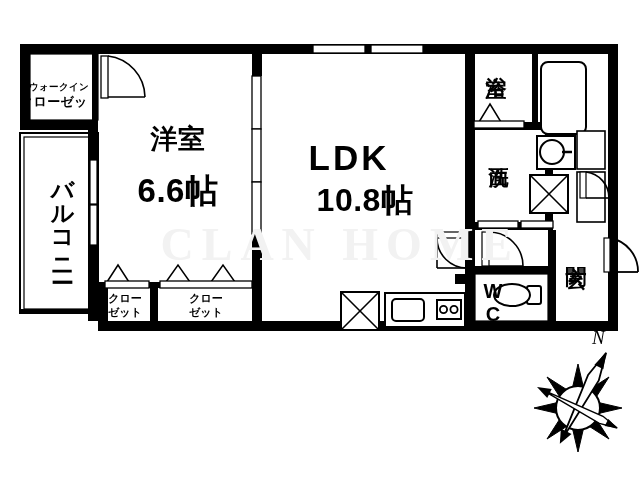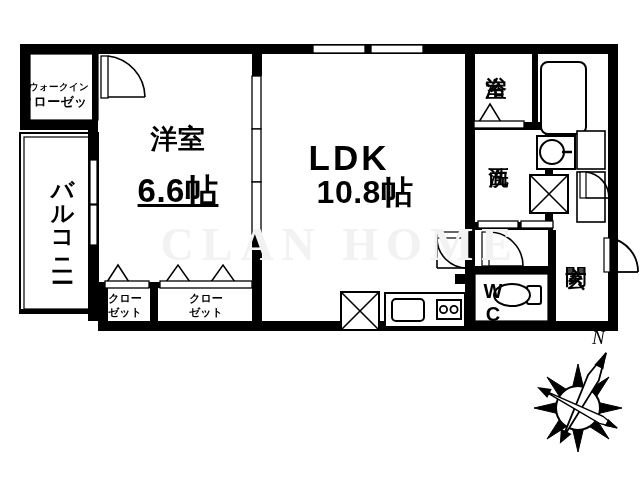--- a/index.html
+++ b/index.html
@@ -223,30 +223,30 @@
 </svg>
 
 <div class="watermark">CLAN HOME</div>
 
 <div class="lbl lbl-small" style="left:20px;top:82px;width:78px;font-size:9.5px;letter-spacing:0.3px;">ウォークイン</div>
 <div class="lbl lbl-small" style="left:20px;top:95px;width:78px;font-size:13px;letter-spacing:0.3px;">クローゼット</div>
 
 <div class="lbl lbl-room" style="left:43px;top:163px;width:32px;font-size:23px;line-height:1.12;writing-mode:vertical-rl;text-orientation:upright;">バルコニー</div>
 
 <div class="lbl lbl-room" style="left:110px;top:126px;width:136px;font-size:27px;">洋室</div>
-<div class="lbl lbl-room" style="left:110px;top:174px;width:136px;font-size:33px;text-decoration:underline;">6.6帖</div>
+<div class="lbl lbl-room" style="left:110px;top:174px;width:136px;font-size:33px;">6.6帖</div>
 
 <div class="lbl lbl-small" style="left:100px;top:293px;width:50px;font-size:11px;">クロー</div>
 <div class="lbl lbl-small" style="left:100px;top:307px;width:50px;font-size:11px;">ゼット</div>
 
 <div class="lbl lbl-small" style="left:162px;top:293px;width:88px;font-size:11px;">クロー</div>
 <div class="lbl lbl-small" style="left:162px;top:307px;width:88px;font-size:11px;">ゼット</div>
 
 <div class="lbl lbl-room" style="left:259px;top:140px;width:180px;font-size:35px;letter-spacing:3px;">LDK</div>
-<div class="lbl lbl-room" style="left:275px;top:176px;width:180px;font-size:32px;">10.8帖</div>
+<div class="lbl lbl-room" style="left:275px;top:184px;width:180px;font-size:32px;">10.8帖</div>
 
 <div class="lbl lbl-room" style="left:483px;top:60px;width:26px;font-size:21px;line-height:1.22;writing-mode:vertical-rl;text-orientation:upright;">浴室</div>
 
 <div class="lbl lbl-room" style="left:485px;top:152px;width:26px;font-size:20px;line-height:1.22;writing-mode:vertical-rl;text-orientation:upright;">洗面</div>
 
 <div class="lbl lbl-room" style="left:479px;top:280px;width:24px;font-size:20px;line-height:1.0;writing-mode:vertical-rl;text-orientation:upright;">WC</div>
 
 <div class="lbl lbl-room" style="left:563px;top:250px;width:26px;font-size:21px;line-height:1.22;writing-mode:vertical-rl;text-orientation:upright;">玄関</div>
 
 <div class="compass-n">N</div>

